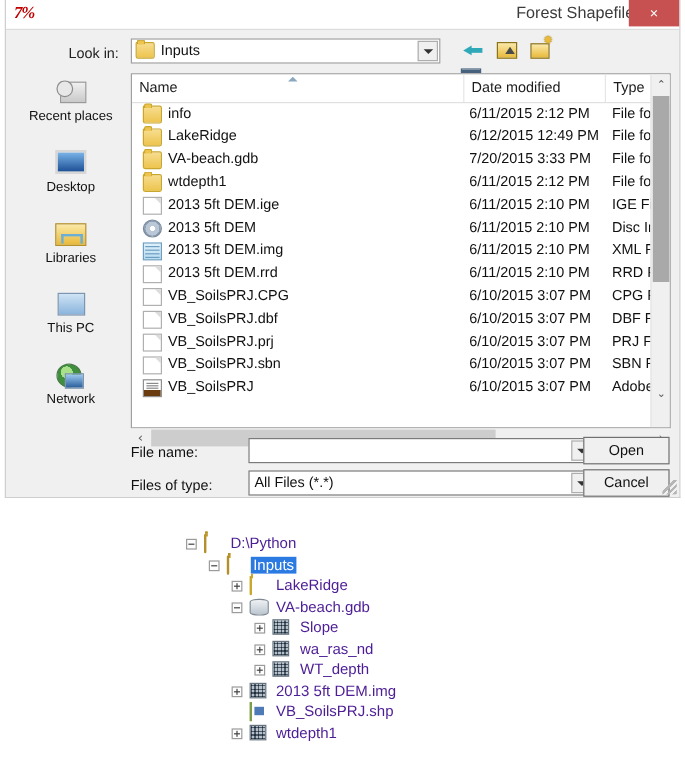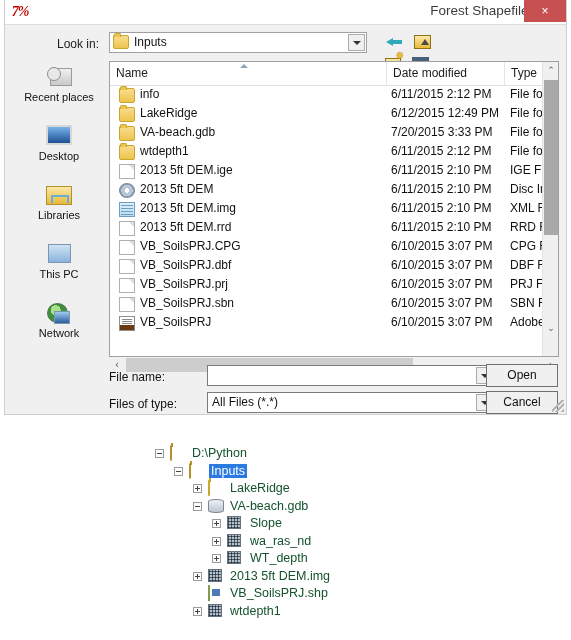--- a/index.html
+++ b/index.html
@@ -86,20 +86,21 @@
     height: 389px;
     background: #f0f0f0;
   }
 
   
   .lookin-row {
     position: absolute;
     left: 0; top: 5px;
     width: 451px;
     height: 28px;
+    padding-left: 28px;
   }
   .lookin-label {
     position: absolute;
     left: 52px; top: 7px;
     font-size: 12px;
     color: #222;
   }
   .lookin-combo {
     position: absolute;
     left: 104px; top: 2px;
@@ -399,21 +400,21 @@
   }
   .ticon {
     position: absolute;
     top: 1px;
     width: 16px; height: 15px;
   }
   .tlabel {
     position: absolute;
     top: 1px;
     font-size: 12.5px;
-    color: #14532d;
+    color: #4c1d95;
     cursor: pointer;
   }
   .tlabel.sel {
     background: #2a7ae2;
     color: #ffffff;
     padding: 0 2px;
   }
 
   
   .ic-folder {

